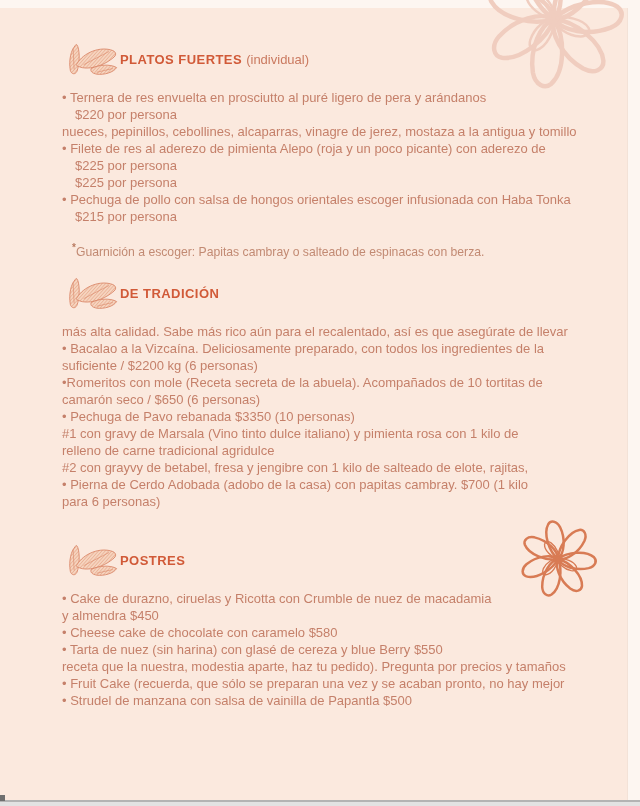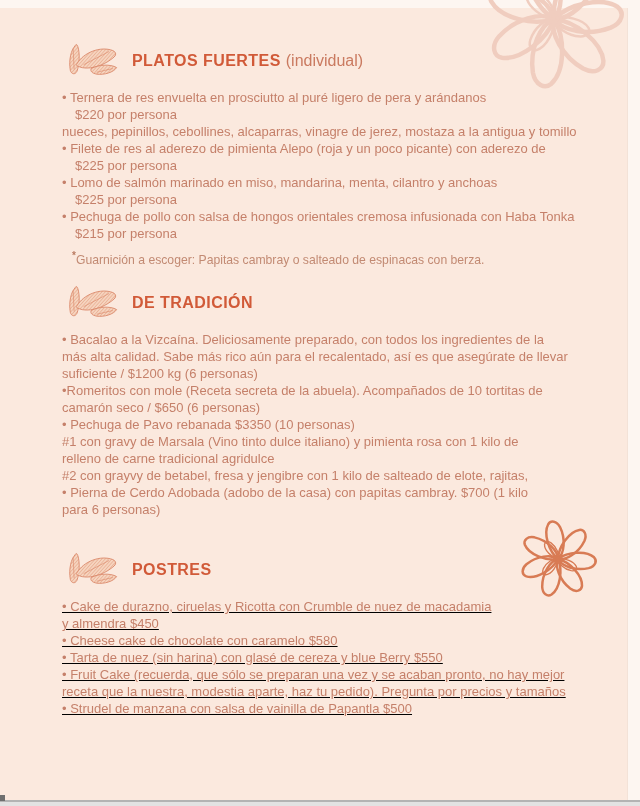--- a/index.html
+++ b/index.html
@@ -14,38 +14,38 @@
   }
   .bottom-line{position:absolute;left:0;top:800px;width:640px;height:2px;background:#b3b3b3;}
   .bottom-strip{position:absolute;left:0;top:802px;width:640px;height:4px;background:#e2e2e2;}
   .corner-nub{position:absolute;left:0;top:795px;width:5px;height:6px;background:#6f6f6f;}
 
   .content{position:absolute;left:62px;top:27px;width:565px;}
 
   .menu-section{position:relative;}
   .menu-section:nth-of-type(1){margin-top:8px;}
   .menu-section:nth-of-type(2){margin-top:16px;}
-  .menu-section:nth-of-type(3){margin-top:34px;text-decoration:underline;}
+  .menu-section:nth-of-type(3){margin-top:34px;}
 
   .section-header{position:relative;height:36px;margin-bottom:10px;}
   .section-icon{position:absolute;left:2px;top:0;width:58px;height:34px;}
   .section-icon svg{width:58px;height:34px;display:block;}
   .section-title{
-    position:absolute;left:70px;top:9px;margin:0;
-    font-size:16px;font-weight:bold;letter-spacing:.45px;color:#d15a38;
+    position:absolute;left:58px;top:9px;margin:0;
+    font-size:13px;font-weight:bold;letter-spacing:.45px;color:#d15a38;
     white-space:nowrap;
   }
   .section-title .suffix{font-weight:normal;letter-spacing:0;color:#ca7a60;}
 
   .lines p{
     margin:0;font-size:13px;line-height:17px;color:#c5806a;white-space:nowrap;
   }
   .lines p.ind1{padding-left:13px;}
   .lines p.note{
-    font-size:12.2px;color:#c28a73;padding-left:10px;margin-top:5px;
+    font-size:12.2px;color:#c28a73;padding-left:10px;margin-top:14px;
   }
   .lines p.note sup{font-weight:bold;font-size:10px;color:#b97a60;}
 
   .star{position:absolute;pointer-events:none;}
   .star svg{display:block;}
   .star-light{left:468px;top:-75px;width:172px;height:172px;color:#f0cdbf;}
   .star-light svg{width:172px;height:172px;}
   .star-orange{left:510px;top:505px;width:96px;height:92px;color:#d87b54;transform:rotate(8deg);}
   .star-orange svg{width:96px;height:92px;}
 </style>
@@ -103,43 +103,42 @@
       <h2 class="section-title">
         <span>PLATOS FUERTES</span> <span class="suffix">(individual)</span>
       </h2>
     </div>
     <div class="lines">
           <p class="ind0">• Ternera de res envuelta en prosciutto al puré ligero de pera y arándanos</p>
           <p class="ind1">$220 por persona</p>
           <p class="ind0">nueces, pepinillos, cebollines, alcaparras, vinagre de jerez, mostaza a la antigua y tomillo</p>
           <p class="ind0">• Filete de res al aderezo de pimienta Alepo (roja y un poco picante) con aderezo de</p>
           <p class="ind1">$225 por persona</p>
-          <p class="ind0">• Lomo de salmón marinado en miso, mandarina, menta, cilantro y anchoas</p>
           <p class="ind1">$225 por persona</p>
-          <p class="ind0">• Pechuga de pollo con salsa de hongos orientales cremosa infusionada con Haba Tonka</p>
+          <p class="ind0">• Pechuga de pollo con salsa de hongos orientales escoger infusionada con Haba Tonka</p>
           <p class="ind1">$215 por persona</p>
           <p class="note"><sup>*</sup>Guarnición a escoger:  Papitas cambray o salteado de espinacas con berza.</p>
         </div>
   </section>
 
   <section class="menu-section">
     <div class="section-header">
       <span class="section-icon">
         <svg viewBox="0 0 60 36">
               <use href="#husk-shape"></use>
             </svg>
       </span>
       <h2 class="section-title">
         <span>DE TRADICIÓN</span> <span class="suffix"></span>
       </h2>
     </div>
     <div class="lines">
+          <p class="ind0">más alta calidad. Sabe más rico aún para el recalentado, así es que asegúrate de llevar</p>
           <p class="ind0">• Bacalao a la Vizcaína. Deliciosamente preparado, con todos los ingredientes de la</p>
-          <p class="ind0">más alta calidad. Sabe más rico aún para el recalentado, así es que asegúrate de llevar</p>
-          <p class="ind0">suficiente / $1200 kg (6 personas)</p>
+          <p class="ind0">suficiente / $2200 kg (6 personas)</p>
           <p class="ind0">•Romeritos con mole (Receta secreta de la abuela). Acompañados de 10 tortitas de</p>
           <p class="ind0">camarón seco / $650 (6 personas)</p>
           <p class="ind0">• Pechuga de Pavo rebanada $3350 (10 personas)</p>
           <p class="ind0">#1 con gravy de Marsala (Vino tinto dulce italiano) y pimienta rosa con 1 kilo de</p>
           <p class="ind0">relleno de carne tradicional agridulce</p>
           <p class="ind0">#2 con grayvy de betabel, fresa y jengibre con 1 kilo de salteado de elote, rajitas,</p>
           <p class="ind0">• Pierna de Cerdo Adobada (adobo de la casa) con papitas cambray. $700 (1 kilo</p>
           <p class="ind0">para 6 personas)</p>
         </div>
   </section>
@@ -153,22 +152,22 @@
       </span>
       <h2 class="section-title">
         <span>POSTRES</span> <span class="suffix"></span>
       </h2>
     </div>
     <div class="lines">
           <p class="ind0">• Cake de durazno, ciruelas y Ricotta con Crumble de nuez de  macadamia</p>
           <p class="ind0">y almendra $450</p>
           <p class="ind0">• Cheese cake de chocolate con caramelo $580</p>
           <p class="ind0">• Tarta de nuez (sin harina) con glasé de cereza y blue Berry $550</p>
+          <p class="ind0">receta que la nuestra, modestia aparte, haz tu pedido). Pregunta por precios y tamaños</p>
           <p class="ind0">• Fruit Cake (recuerda, que sólo se preparan una vez y se acaban pronto, no hay mejor</p>
-          <p class="ind0">receta que la nuestra, modestia aparte, haz tu pedido). Pregunta por precios y tamaños</p>
           <p class="ind0">• Strudel de manzana con salsa de vainilla de Papantla $500</p>
         </div>
   </section>
 </div>
 </div>
 
 <div class="bottom-line"></div>
 <div class="bottom-strip"></div>
 <div class="corner-nub"></div>
 

